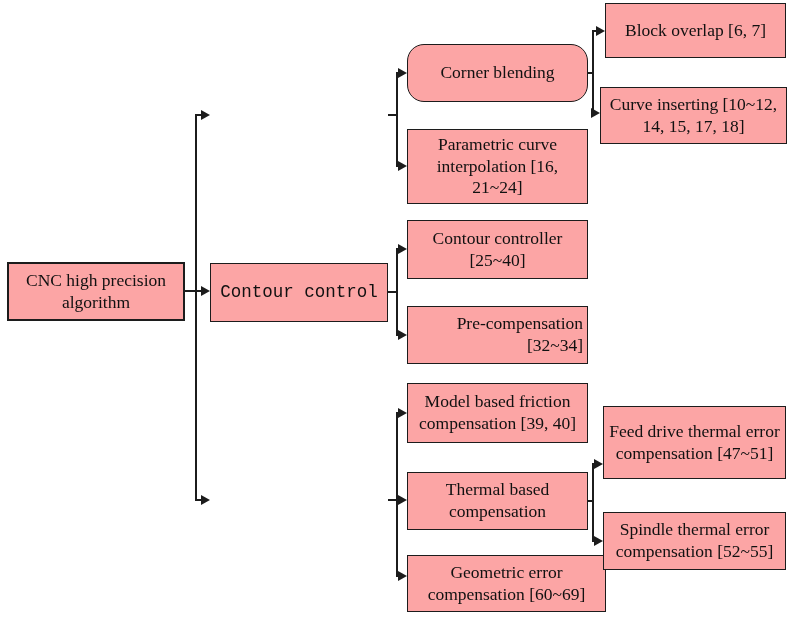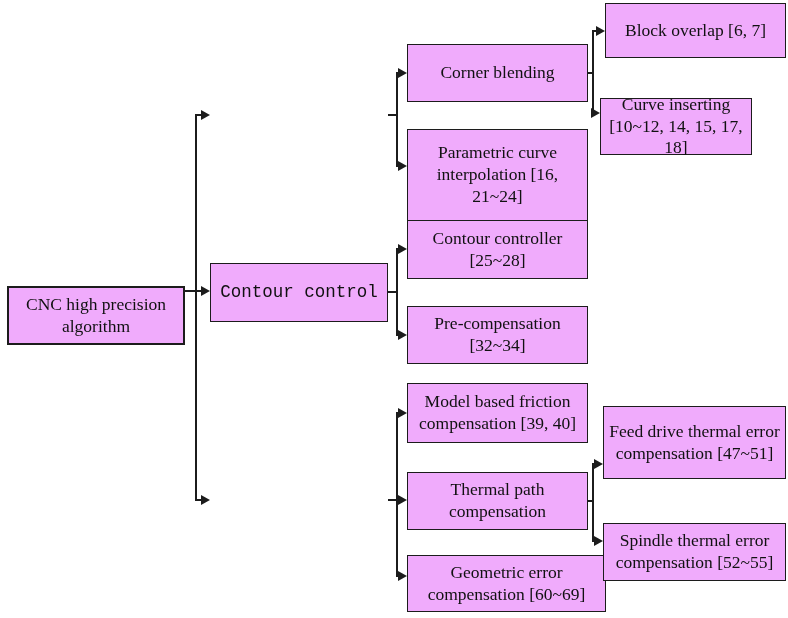--- a/index.html
+++ b/index.html
@@ -13,32 +13,31 @@
     height: 618px;
     background: #ffffff;
     font-family: "Liberation Serif", "DejaVu Serif", serif;
     color: #111111;
     overflow: hidden;
   }
   .node {
     position: absolute;
     box-sizing: border-box;
     border: 1.5px solid #1c1c1c;
-    background: #f0abfc;
+    background: #fca5a5;
     display: flex;
     align-items: center;
     justify-content: center;
     text-align: center;
     font-size: 17.5px;
     line-height: 1.25;
     padding: 2px 4px;
   }
   .node.root {
     border-width: 2px;
-    margin-top: 24px;
   }
   .hline {
     position: absolute;
     height: 2px;
     background: #1c1c1c;
   }
   .vline {
     position: absolute;
     width: 2px;
     background: #1c1c1c;
@@ -54,32 +53,32 @@
 </style>
 </head>
 <body>
 
 <div id="canvas">
 
   <div class="node root" style="left:7px; top:262px; width:178px; height:59px;">CNC high precision algorithm</div>
 
   <div class="node" style="left:210px; top:263px; width:178px; height:59px;font-family:Liberation Mono, monospace;">Contour control</div>
 
-  <div class="node" style="left:407px; top:44px; width:181px; height:58px;">Corner blending</div>
-  <div class="node" style="left:407px; top:129px; width:181px; height:92px;">Parametric curve interpolation [16, 21~24]</div>
-  <div class="node" style="left:407px; top:220px; width:181px; height:59px;">Contour controller [25~28]</div>
-  <div class="node" style="left:407px; top:306px; width:181px; height:58px;">Pre-compensation [32~34]</div>
+  <div class="node" style="left:407px; top:44px; width:181px; height:58px;border-radius:17px;">Corner blending</div>
+  <div class="node" style="left:407px; top:129px; width:181px; height:75px;">Parametric curve interpolation [16, 21~24]</div>
+  <div class="node" style="left:407px; top:220px; width:181px; height:59px;">Contour controller [25~40]</div>
+  <div class="node" style="left:407px; top:306px; width:181px; height:58px;text-align:right;">Pre-compensation [32~34]</div>
   <div class="node" style="left:407px; top:383px; width:181px; height:60px;">Model based friction compensation [39, 40]</div>
-  <div class="node" style="left:407px; top:472px; width:181px; height:58px;">Thermal path compensation</div>
+  <div class="node" style="left:407px; top:472px; width:181px; height:58px;">Thermal based compensation</div>
   <div class="node" style="left:407px; top:555px; width:199px; height:57px;">Geometric error compensation [60~69]</div>
 
   <div class="node" style="left:605px; top:3px; width:181px; height:55px;">Block overlap [6, 7]</div>
-  <div class="node" style="left:600px; top:87px; width:152px; height:57px;margin-top:11px;">Curve inserting [10~12, 14, 15, 17, 18]</div>
+  <div class="node" style="left:600px; top:87px; width:187px; height:57px;">Curve inserting [10~12, 14, 15, 17, 18]</div>
   <div class="node" style="left:603px; top:406px; width:183px; height:73px;">Feed drive thermal error compensation [47~51]</div>
-  <div class="node" style="left:603px; top:512px; width:183px; height:58px;margin-top:11px;">Spindle thermal error compensation [52~55]</div>
+  <div class="node" style="left:603px; top:512px; width:183px; height:58px;">Spindle thermal error compensation [52~55]</div>
 
   <div class="hline" style="left:184px; top:290px; width:18px;"></div>
   <div class="arrow" style="left:201px; top:286px;"></div>
   <div class="vline" style="left:195px; top:114px; height:387px;"></div>
   <div class="hline" style="left:195px; top:114px; width:8px;"></div>
   <div class="arrow" style="left:201px; top:110px;"></div>
   <div class="hline" style="left:195px; top:499px; width:8px;"></div>
   <div class="arrow" style="left:201px; top:495px;"></div>
 
   <div class="hline" style="left:388px; top:114px; width:10px;"></div>

